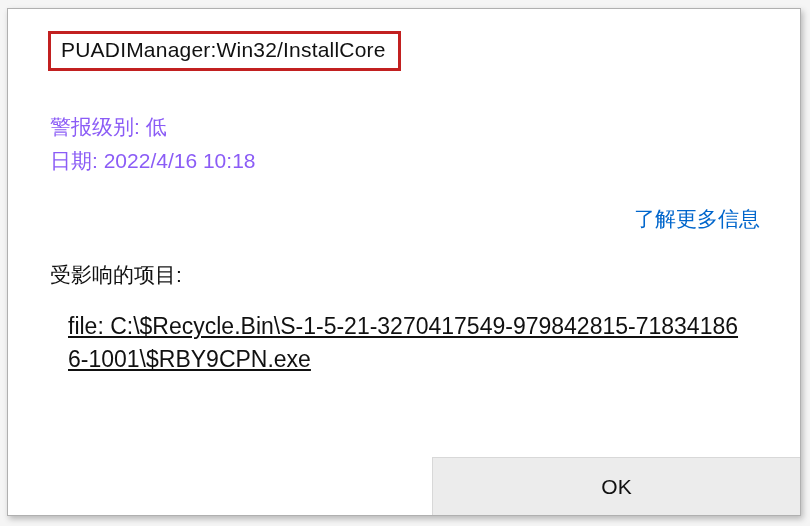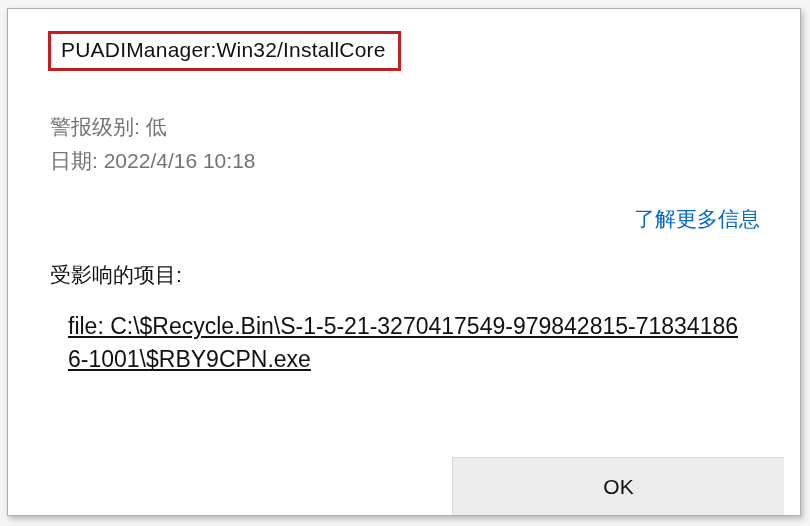--- a/index.html
+++ b/index.html
@@ -35,21 +35,21 @@
       margin-bottom: 40px;
       margin-left: -2px;
     }
     .threat-name-text {
       font-size: 21px;
       color: #111;
       letter-spacing: 0.2px;
     }
     .detail-row {
       font-size: 21px;
-      color: #737373;
+      color: #8b5cf6;
       line-height: 1.55;
       margin-bottom: 1px;
     }
     .detail-label {
       display: inline;
     }
     .detail-value {
       display: inline;
     }
     .details-block {
@@ -76,22 +76,22 @@
       color: #111;
       padding-left: 18px;
       line-height: 1.45;
       word-break: break-all;
       max-width: 700px;
       text-decoration: underline;
     }
     .button-bar {
       position: absolute;
       bottom: 0;
-      right: 16px;
-      width: 332px;
+      right: 0;
+      width: 368px;
       height: 58px;
       background: #ececec;
       border-top: 1px solid #d8d8d8;
       border-left: 1px solid #d8d8d8;
       display: flex;
       align-items: center;
       justify-content: flex-start;
     }
     .ok-button {
       font-size: 21px;

